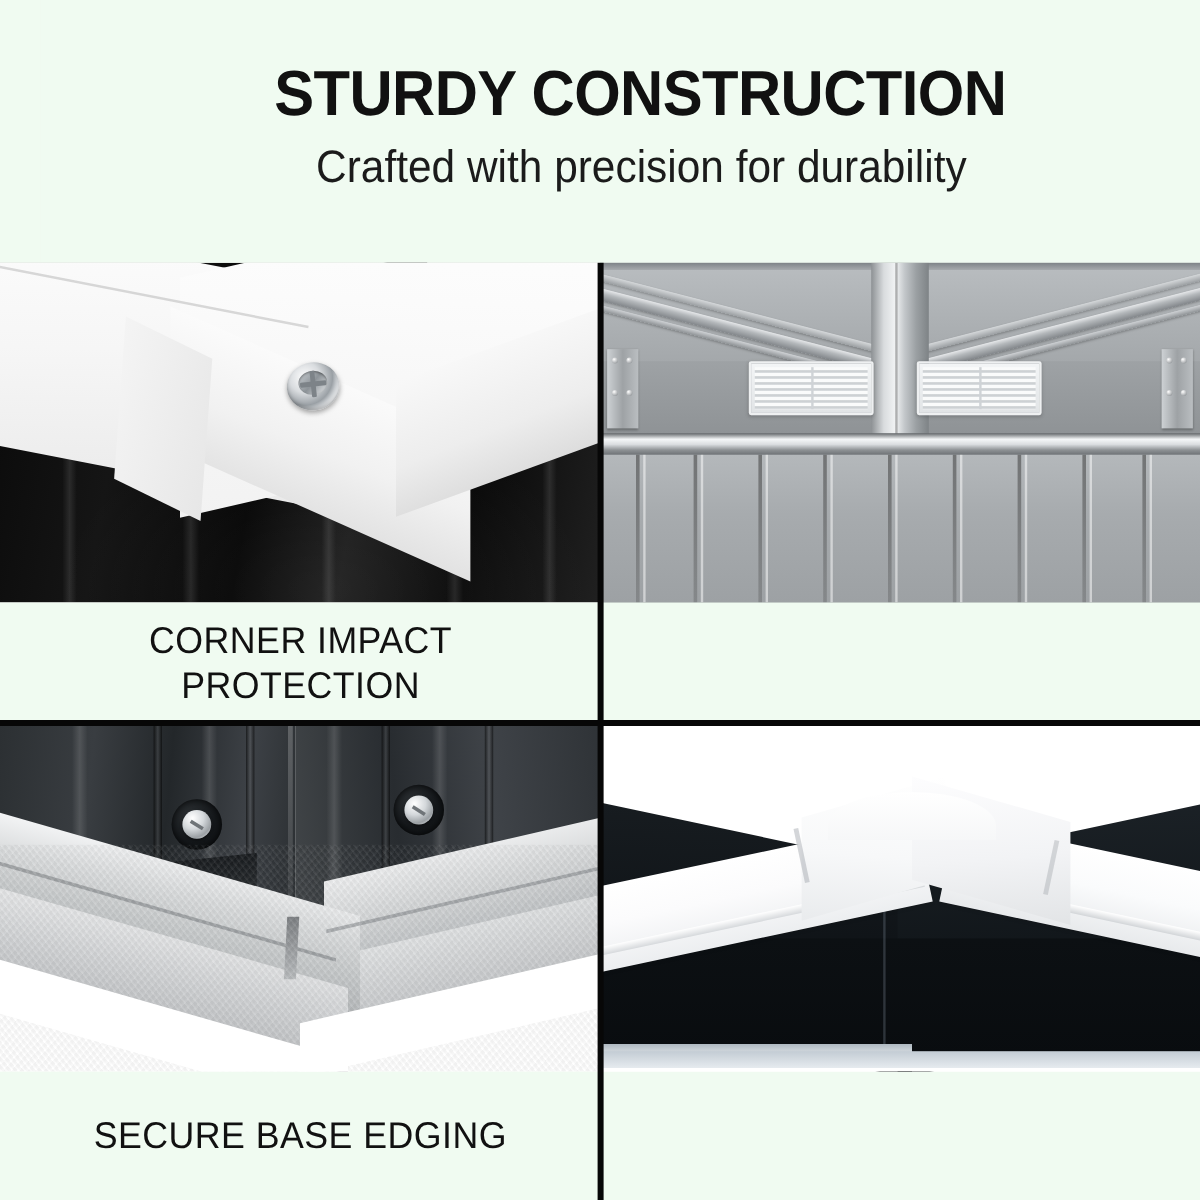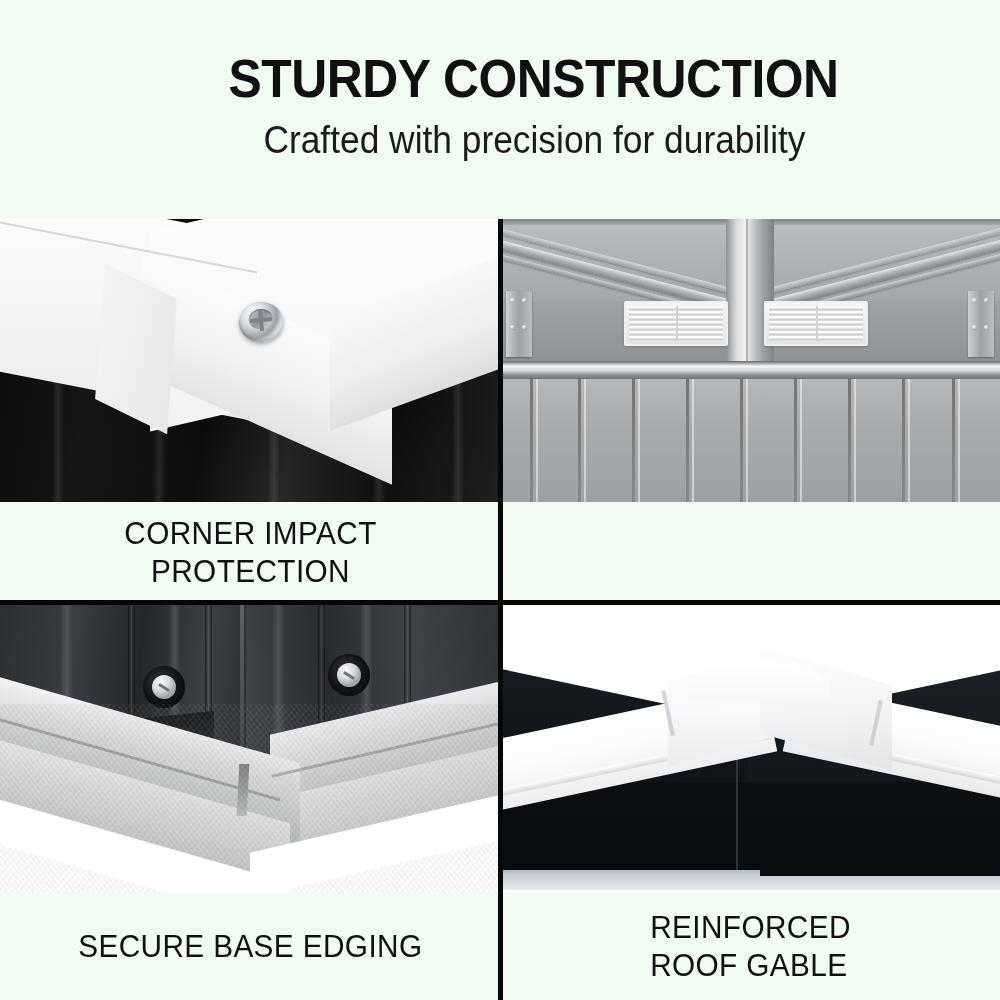--- a/index.html
+++ b/index.html
@@ -567,26 +567,20 @@
         <div class="eaveR"></div>
         <div class="capL"></div>
         <div class="capR"></div>
         <div class="capTop"></div>
         <div class="capSeamL"></div>
         <div class="capSeamR"></div>
         <div class="basetrim2"></div>
         <div class="basetrim"></div>
         <div class="whitebelow"></div>
       </div>
-      <div class="caption left-block">
-        <span class="txt">
-          <span>REINFORCED</span><br>
-          <span>ROOF GABLE</span>
-        </span>
-      </div>
     </div>
 
   </div>
 
   <div class="vline"></div>
   <div class="hline"></div>
 
 </div>
 
 </body></html>

